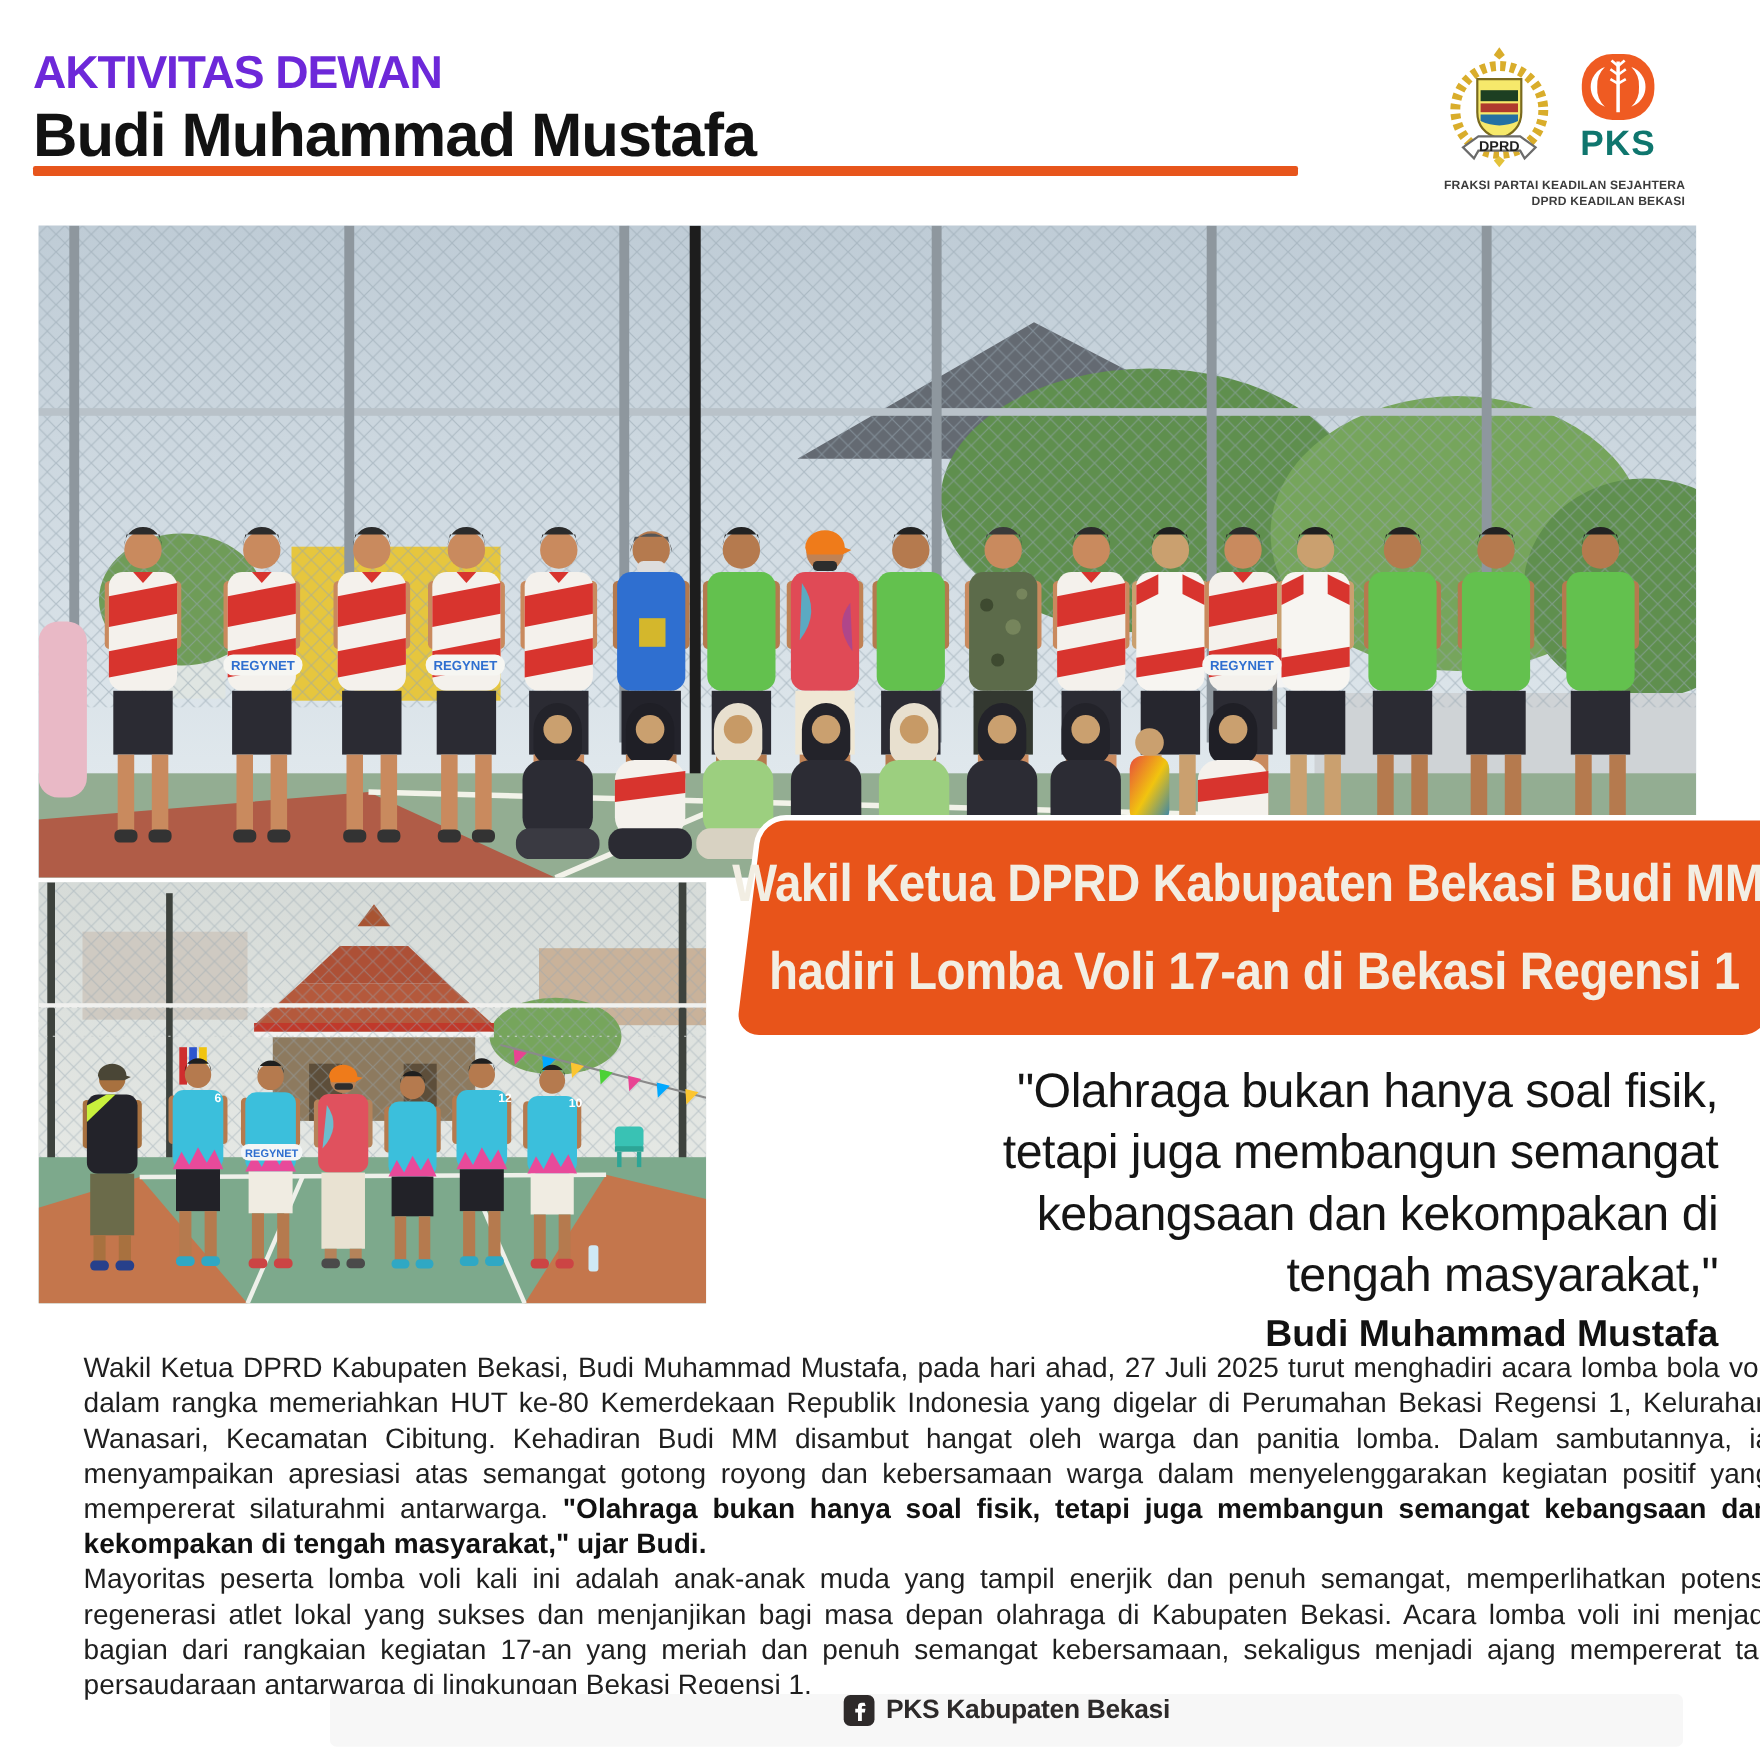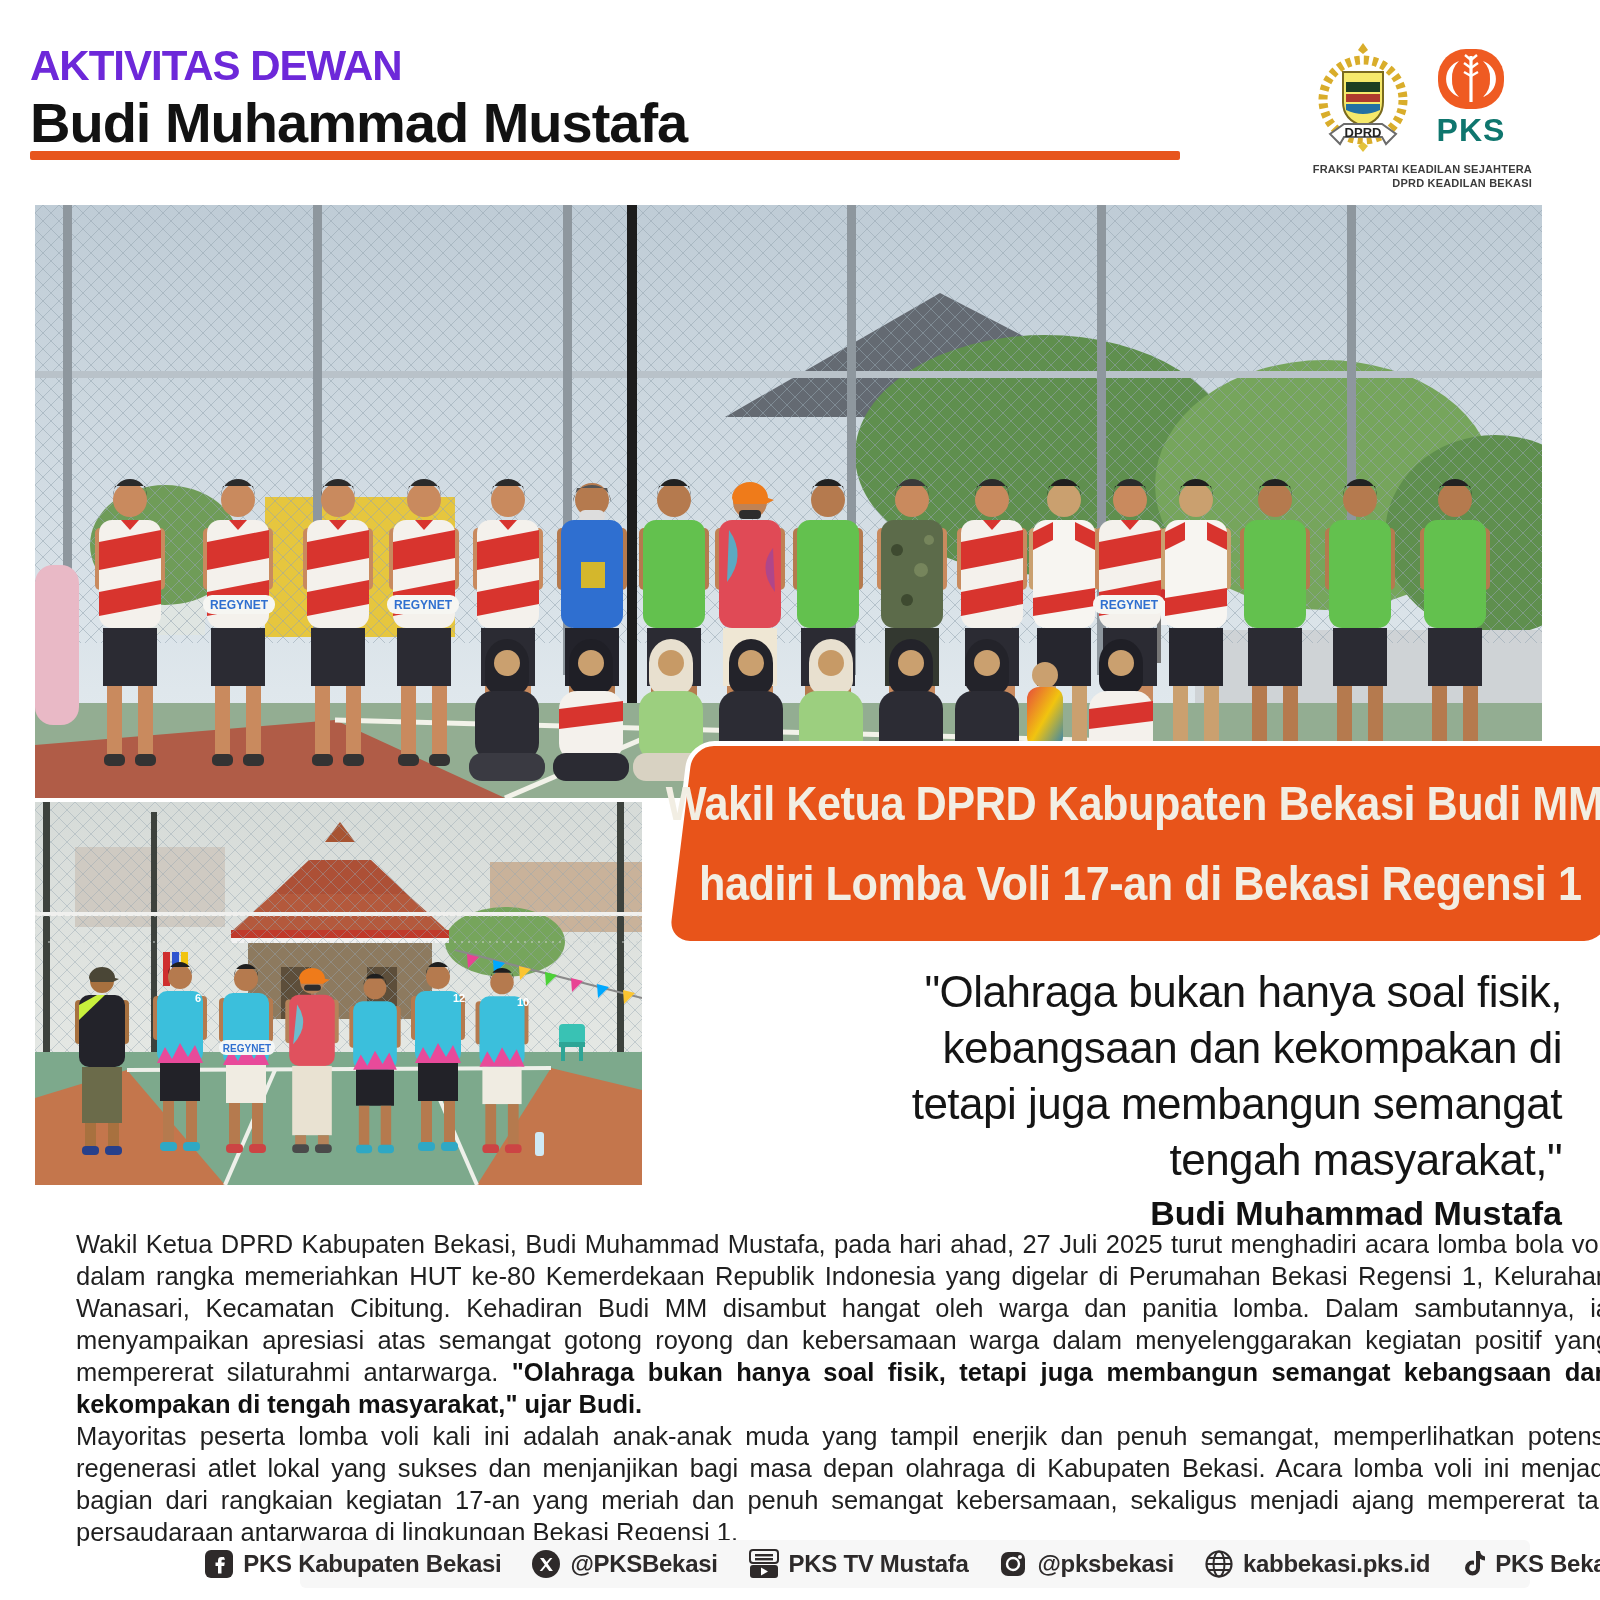--- a/index.html
+++ b/index.html
@@ -36,21 +36,21 @@
   .quote-attr{margin-top:6px;font-size:34px;font-weight:700;color:#111;}
 
   
   .article{left:33px;top:1228px;width:1534px;font-size:25.5px;line-height:32px;color:#1f1f1f;
     text-align:justify;margin-left:43px;}
   .article p{margin:0;}
   .article b{font-weight:700;color:#111;}
 
   
   .footer-band{left:300px;top:1540px;width:1230px;height:48px;background:#f7f7f7;border-radius:6px;
-    display:flex;align-items:center;justify-content:center;gap:30px;}
+    display:flex;align-items:center;gap:30px;flex-direction:column;}
   .social{display:flex;align-items:center;gap:9px;}
   .social-label{font-size:24px;font-weight:700;color:#2d2a2a;letter-spacing:-.3px;white-space:nowrap;}
   .social svg{display:block;}
 </style>
 </head>
 <body>
 
 <div class="abs kicker">AKTIVITAS DEWAN</div>
 <div class="abs title">Budi Muhammad Mustafa</div>
 <div class="abs rule"></div>
@@ -423,22 +423,22 @@
 
 <div class="abs banner">
   <div class="banner-inner">
     <span class="banner-line">Wakil Ketua DPRD Kabupaten Bekasi Budi MM,</span>
     <span class="banner-line">hadiri Lomba Voli 17-an di Bekasi Regensi 1</span>
   </div>
 </div>
 
 <div class="abs quote">
   <div class="quote-line">"Olahraga bukan hanya soal fisik,</div>
+  <div class="quote-line">tetapi juga membangun semangat</div>
   <div class="quote-line">kebangsaan dan kekompakan di</div>
-  <div class="quote-line">tetapi juga membangun semangat</div>
   <div class="quote-line">tengah masyarakat,"</div>
   <div class="quote-attr">Budi Muhammad Mustafa</div>
 </div>
 
 <div class="abs article">
   <p><span>Wakil Ketua DPRD Kabupaten Bekasi, Budi Muhammad Mustafa, pada hari ahad, 27 Juli 2025 turut menghadiri acara lomba bola voli dalam rangka memeriahkan HUT ke-80 Kemerdekaan Republik Indonesia yang digelar di Perumahan Bekasi Regensi 1, Kelurahan Wanasari, Kecamatan Cibitung. Kehadiran Budi MM disambut hangat oleh warga dan panitia lomba. Dalam sambutannya, ia menyampaikan apresiasi atas semangat gotong royong dan kebersamaan warga dalam menyelenggarakan kegiatan positif yang mempererat silaturahmi antarwarga. </span><b>"Olahraga bukan hanya soal fisik, tetapi juga membangun semangat kebangsaan dan kekompakan di tengah masyarakat," ujar Budi.</b></p>
   <p>Mayoritas peserta lomba voli kali ini adalah anak-anak muda yang tampil enerjik dan penuh semangat, memperlihatkan potensi regenerasi atlet lokal yang sukses dan menjanjikan bagi masa depan olahraga di Kabupaten Bekasi. Acara lomba voli ini menjadi bagian dari rangkaian kegiatan 17-an yang meriah dan penuh semangat kebersamaan, sekaligus menjadi ajang mempererat tali persaudaraan antarwarga di lingkungan Bekasi Regensi 1.</p>
 </div>
 
 <div class="abs footer-band">

